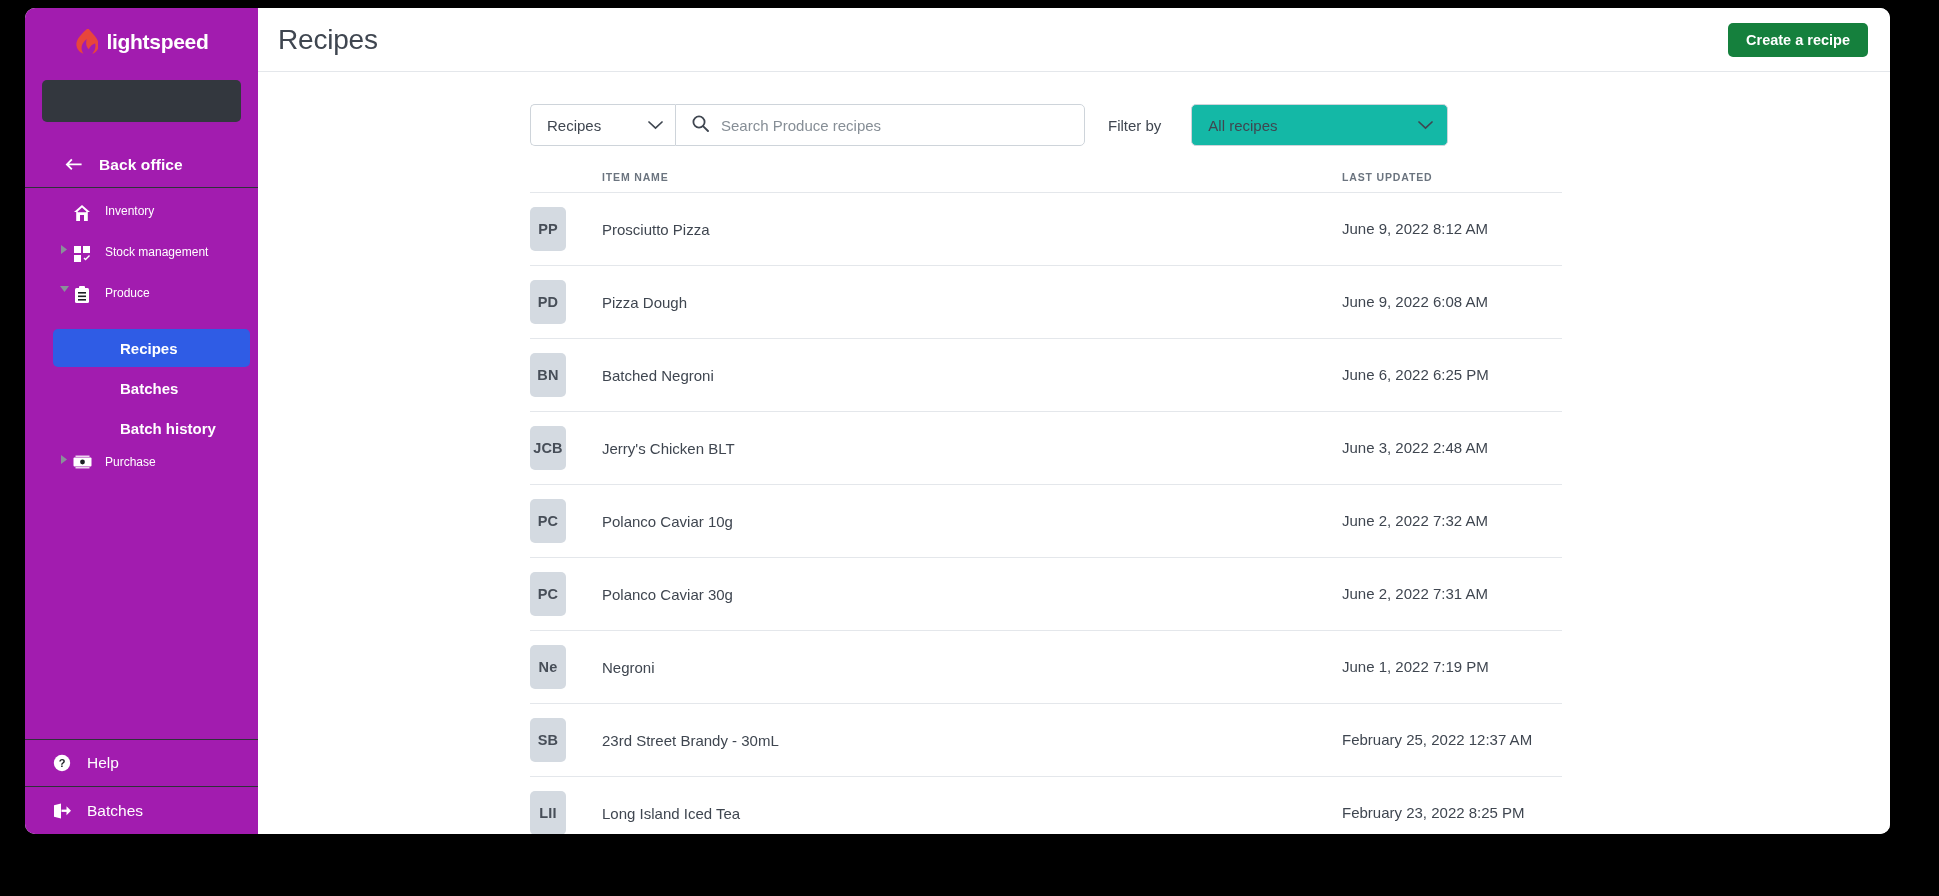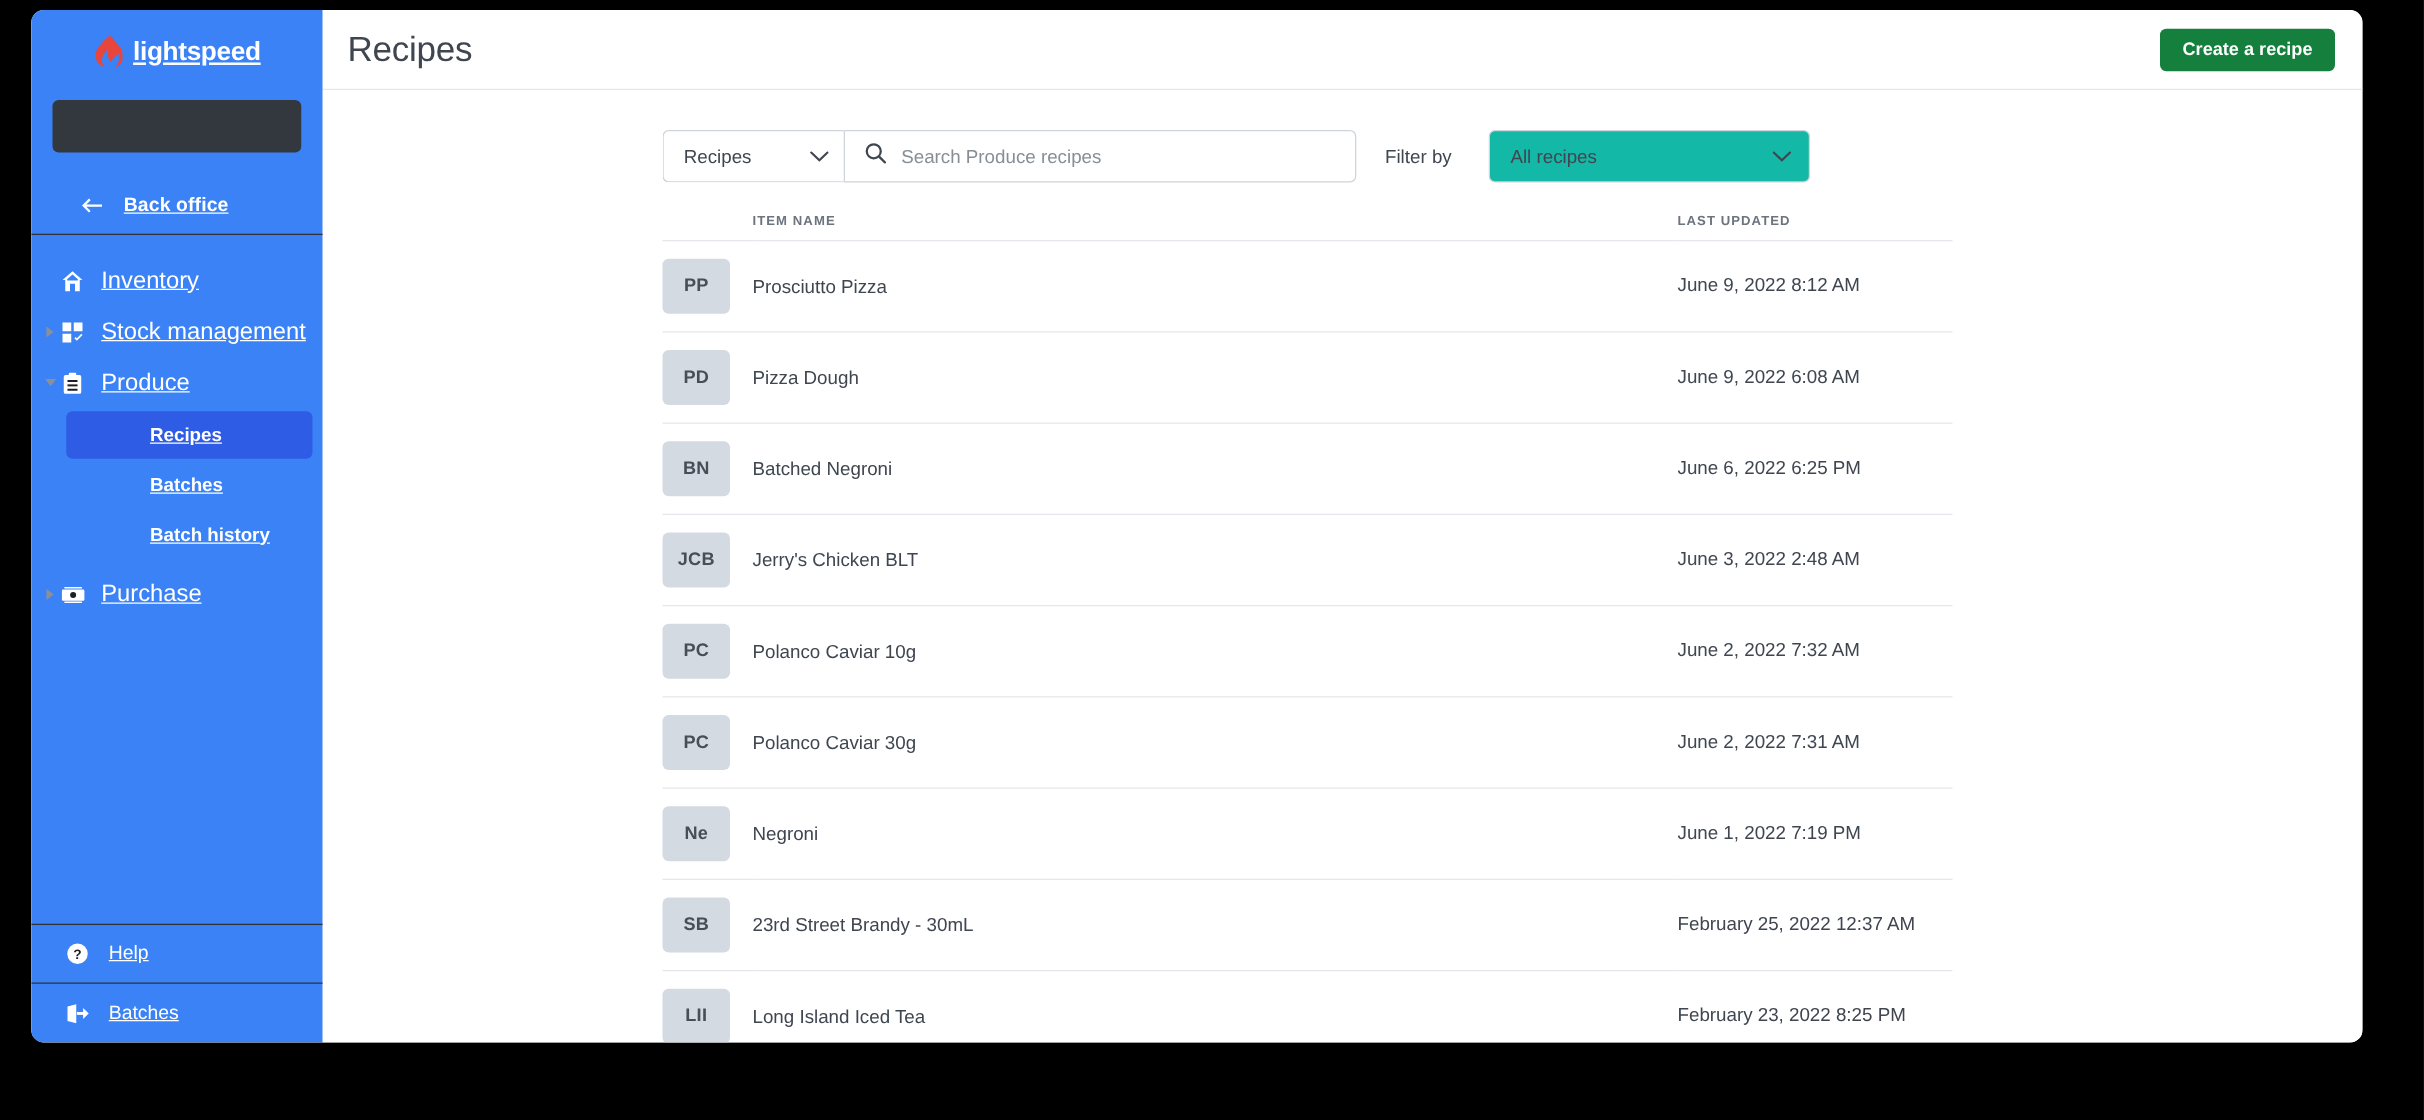--- a/index.html
+++ b/index.html
@@ -16,27 +16,26 @@
     background: #ffffff;
     border-radius: 10px;
     overflow: hidden;
     display: flex;
     box-shadow: 0 6px 26px rgba(0,0,0,0.55);
   }
 
   
   #sidebar {
     width: 233px;
-    background: #3b82f6;
+    background: #a21caf;
     color: #ffffff;
     display: flex;
     flex-direction: column;
     flex: 0 0 233px;
     position: relative;
-    text-decoration: underline;
   }
   .brand {
     height: 64px;
     display: flex;
     align-items: center;
     justify-content: center;
     gap: 8px;
     padding-top: 4px;
   }
   .brand-logo { width: 24px; height: 26px; display: block; }
@@ -65,24 +64,24 @@
     border-bottom: 1px solid #2e3238;
     font-size: 15.5px;
     font-weight: 700;
     letter-spacing: 0.1px;
   }
   .arrow-left { width: 17px; height: 13px; display: block; }
   .nav { padding-top: 16px; }
   .nav-item {
     height: 41px;
     display: flex;
-    align-items: center;
-    font-size: 19px;
+    align-items: flex-start;
+    font-size: 12px;
     color: #ffffff;
-    padding-left: 8px;
+    padding-left: 32px;
     position: relative;
   }
   .caret {
     width: 14px;
     flex: 0 0 14px;
     display: flex;
     align-items: center;
     justify-content: center;
   }
   .caret svg { display: block; }
@@ -246,21 +245,21 @@
   tbody td {
     border-bottom: 1px solid #e4e7eb;
     font-size: 15px;
     color: #3f4650;
     padding: 14px 0;
     vertical-align: middle;
     height: 72px;
   }
   td.badge-cell { padding: 14px 0; }
   .avatar {
-    width: 54px; height: 44px;
+    width: 36px; height: 44px;
     background: #d4dae1;
     border-radius: 5px;
     display: flex;
     align-items: center;
     justify-content: center;
     font-size: 14.5px;
     font-weight: 700;
     color: #474e58;
     letter-spacing: 0.2px;
   }

